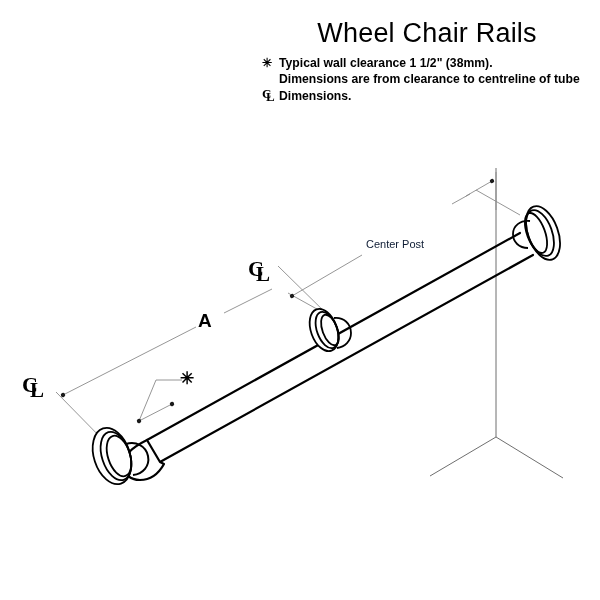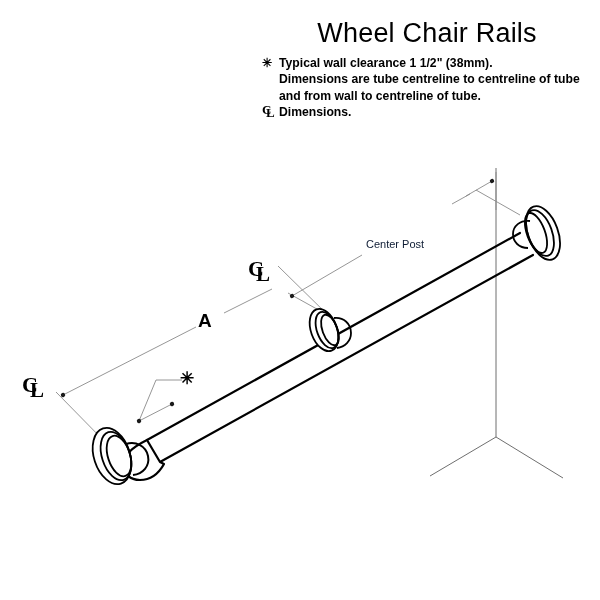--- a/index.html
+++ b/index.html
@@ -154,26 +154,23 @@
     <div class="doc-title">Wheel Chair Rails</div>
 
     <div class="note-list">
 
       <div class="note-row">
         <span class="note-sym">✳</span>
         <span class="note-txt">Typical wall clearance  1 1/2" (38mm).</span>
       </div>
 
       <div class="note-row indented">
-        <span class="note-txt">Dimensions are tube centreline to centreline of tube</span>
+        <span class="note-txt">Dimensions are from clearance to centreline of tube</span>
       </div>
 
-      <div class="note-row indented">
-        <span class="note-txt">and from wall to centreline of tube.</span>
-      </div>
 
       <div class="note-row">
         <span class="note-sym">
           <span class="cl-glyph">
             <span class="cl-c">C</span>
             <span class="cl-l">L</span>
           </span>
         </span>
         <span class="note-txt">Dimensions.</span>
       </div>

